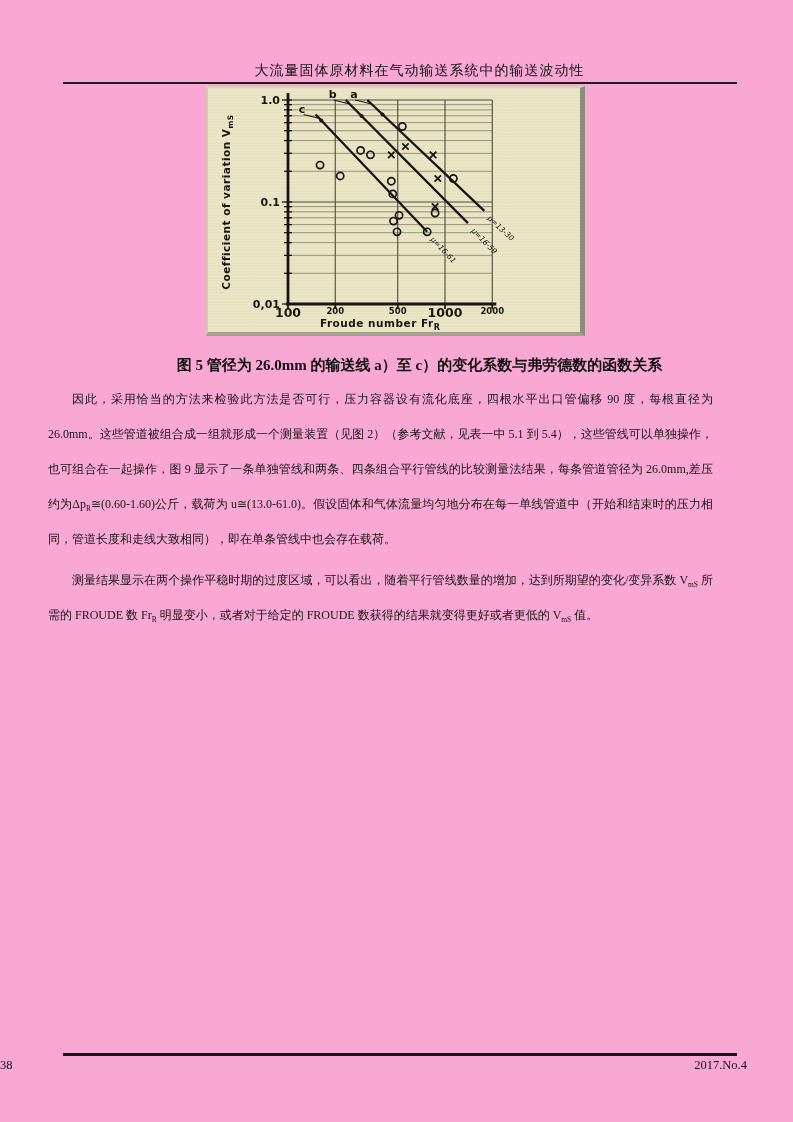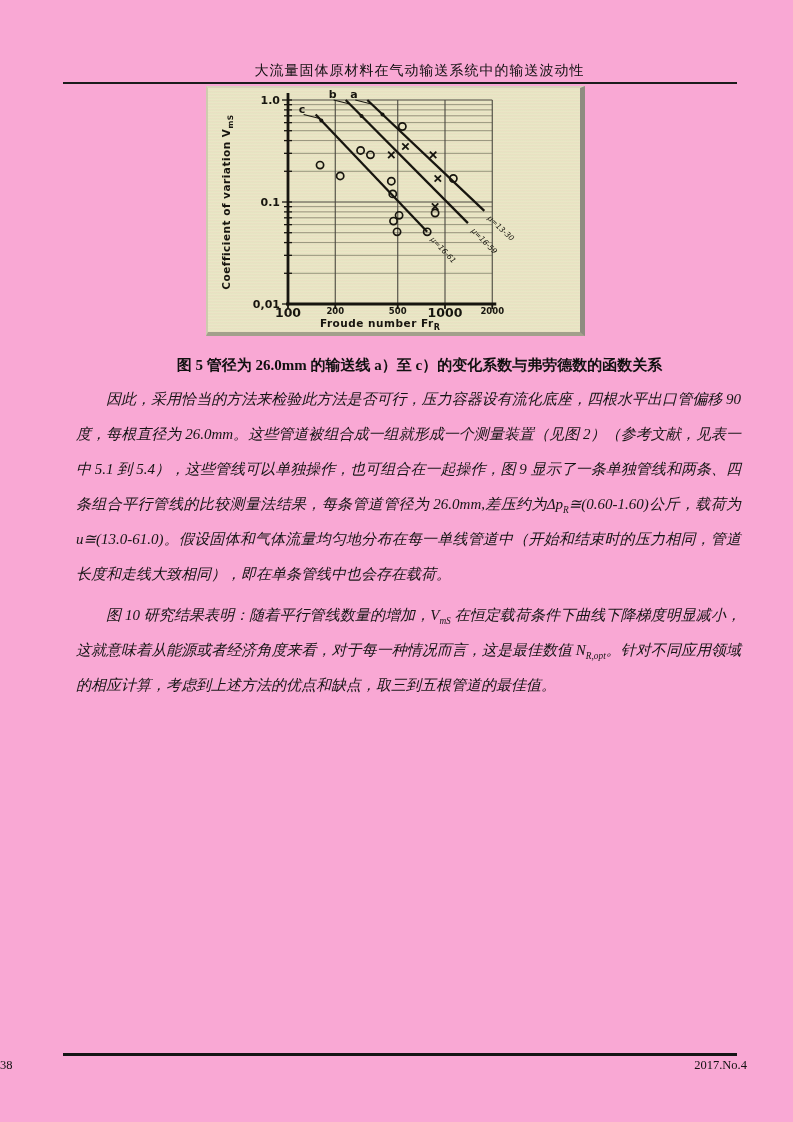--- a/index.html
+++ b/index.html
@@ -25,22 +25,22 @@
     border-right:5px solid #8e8c80;border-bottom:4px solid #a3a08c;
   }
   .figure-scan svg{display:block;}
 
   .fig-caption{
     position:absolute;top:356px;left:0;width:100%;text-align:center;
     font-size:15px;font-weight:bold;color:#111;
   }
 
   .body-text{
-    position:absolute;top:382px;left:76px;width:665px;
-    font-size:15px;line-height:35px;text-align:justify;color:#151515;font-style:italic;
+    position:absolute;top:382px;left:48px;width:665px;
+    font-size:12px;line-height:35px;text-align:justify;color:#151515;
   }
   .body-text p{margin:0 0 6px 0;text-indent:2em;}
   .body-text sub{font-size:0.62em;line-height:0;}
 
   .ftr-rule{position:absolute;top:1053px;left:63px;width:674px;height:2.5px;background:#151515;}
   .ftr-page{position:absolute;top:1058px;left:0;width:100%;text-align:left;font-size:12.5px;color:#111;}
   .ftr-issue{position:absolute;top:1058px;right:92px;font-size:12.5px;color:#111;}
 
   
   .gmin{stroke:#72705c;stroke-width:0.7;}
@@ -166,20 +166,20 @@
         <line x1="226.616073981974" y1="93.69421001941606" x2="233.016073981974" y2="87.29421001941606" class="mk-x"></line>
         <line x1="223.91152887197583" y1="115.46726403718887" x2="230.3115288719758" y2="121.86726403718887" class="mk-x"></line>
         <line x1="223.91152887197583" y1="121.86726403718887" x2="230.3115288719758" y2="115.46726403718887" class="mk-x"></line>
       </svg>
   </div>
 
   <div class="fig-caption">图 5 管径为 26.0mm 的输送线 a）至 c）的变化系数与弗劳德数的函数关系</div>
 
   <div class="body-text">
       <p>因此，采用恰当的方法来检验此方法是否可行，压力容器设有流化底座，四根水平出口管偏移 90 度，每根直径为 26.0mm。这些管道被组合成一组就形成一个测量装置（见图 2）（参考文献，见表一中 5.1 到 5.4），这些管线可以单独操作，也可组合在一起操作，图 9 显示了一条单独管线和两条、四条组合平行管线的比较测量法结果，每条管道管径为 26.0mm,差压约为Δp<sub>R</sub>≅(0.60-1.60)公斤，载荷为 u≅(13.0-61.0)。假设固体和气体流量均匀地分布在每一单线管道中（开始和结束时的压力相同，管道长度和走线大致相同），即在单条管线中也会存在载荷。</p>
-      <p>图 10 研究结果表明：随着平行管线数量的增加，V<sub>mS</sub> 在恒定载荷条件下曲线下降梯度明显减小，这就意味着从能源或者经济角度来看，对于每一种情况而言，这是最佳数值 N<sub>R,opt</sub>。针对不同应用领域的相应计算，考虑到上述方法的优点和缺点，取三到五根管道的最佳值。</p>
+      <p>测量结果显示在两个操作平稳时期的过度区域，可以看出，随着平行管线数量的增加，达到所期望的变化/变异系数 V<sub>mS</sub> 所需的 FROUDE 数 Fr<sub>R</sub> 明显变小，或者对于给定的 FROUDE 数获得的结果就变得更好或者更低的 V<sub>mS</sub> 值。</p>
     </div>
 
   <div class="ftr-rule"></div>
   <div class="ftr-page">38</div>
   <div class="ftr-issue">2017.No.4</div>
 
 </div>
 
 </body></html>

